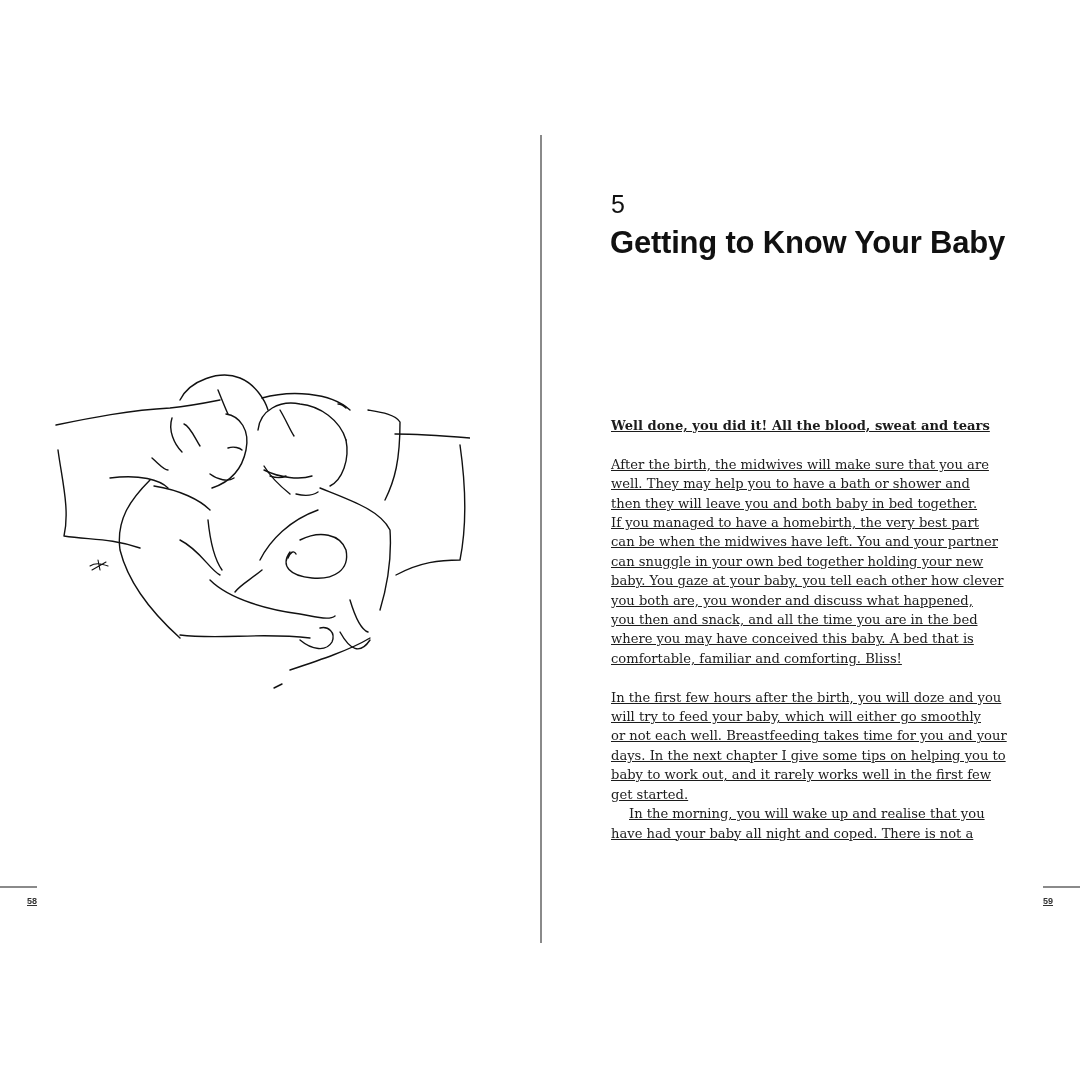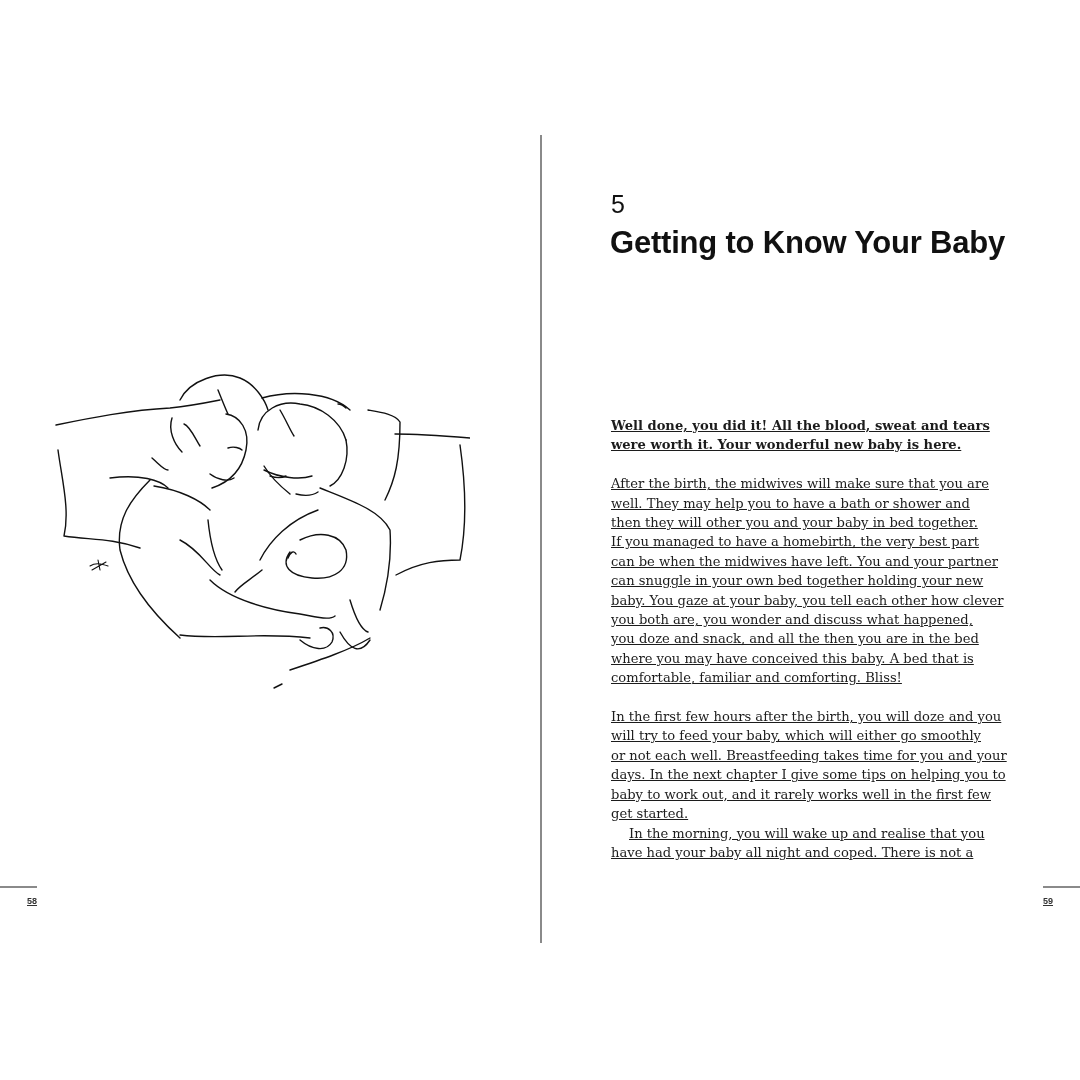--- a/index.html
+++ b/index.html
@@ -187,33 +187,32 @@
 
   <div class="gutter-line"></div>
 
   <div>
     <div class="chapter-number">5</div>
     <h1 class="chapter-title" style="margin:0;">Getting to Know Your Baby</h1>
 
     <div class="body-text">
       <p class="lead">
         <span class="line">Well done, you did it! All the blood, sweat and tears</span>
-        <span class="line">were worth it. Your wonderful new baby is here.</span>
       </p>
 
       <p class="para-gap">
         <span class="line">After the birth, the midwives will make sure that you are</span>
         <span class="line">well. They may help you to have a bath or shower and</span>
-        <span class="line">then they will other you and your baby in bed together.</span>
+        <span class="line">then they will leave you and both baby in bed together.</span>
         <span class="line">If you managed to have a homebirth, the very best part</span>
         <span class="line">can be when the midwives have left. You and your partner</span>
         <span class="line">can snuggle in your own bed together holding your new</span>
         <span class="line">baby. You gaze at your baby, you tell each other how clever</span>
         <span class="line">you both are, you wonder and discuss what happened,</span>
-        <span class="line">you doze and snack, and all the then you are in the bed</span>
+        <span class="line">you then and snack, and all the time you are in the bed</span>
         <span class="line">where you may have conceived this baby. A bed that is</span>
         <span class="line">comfortable, familiar and comforting. Bliss!</span>
       </p>
 
       <p>
         <span class="line">In the first few hours after the birth, you will doze and you</span>
         <span class="line">will try to feed your baby, which will either go smoothly</span>
         <span class="line">or not each well. Breastfeeding takes time for you and your</span>
         <span class="line">days. In the next chapter I give some tips on helping you to</span>
         <span class="line">baby to work out, and it rarely works well in the first few</span>

